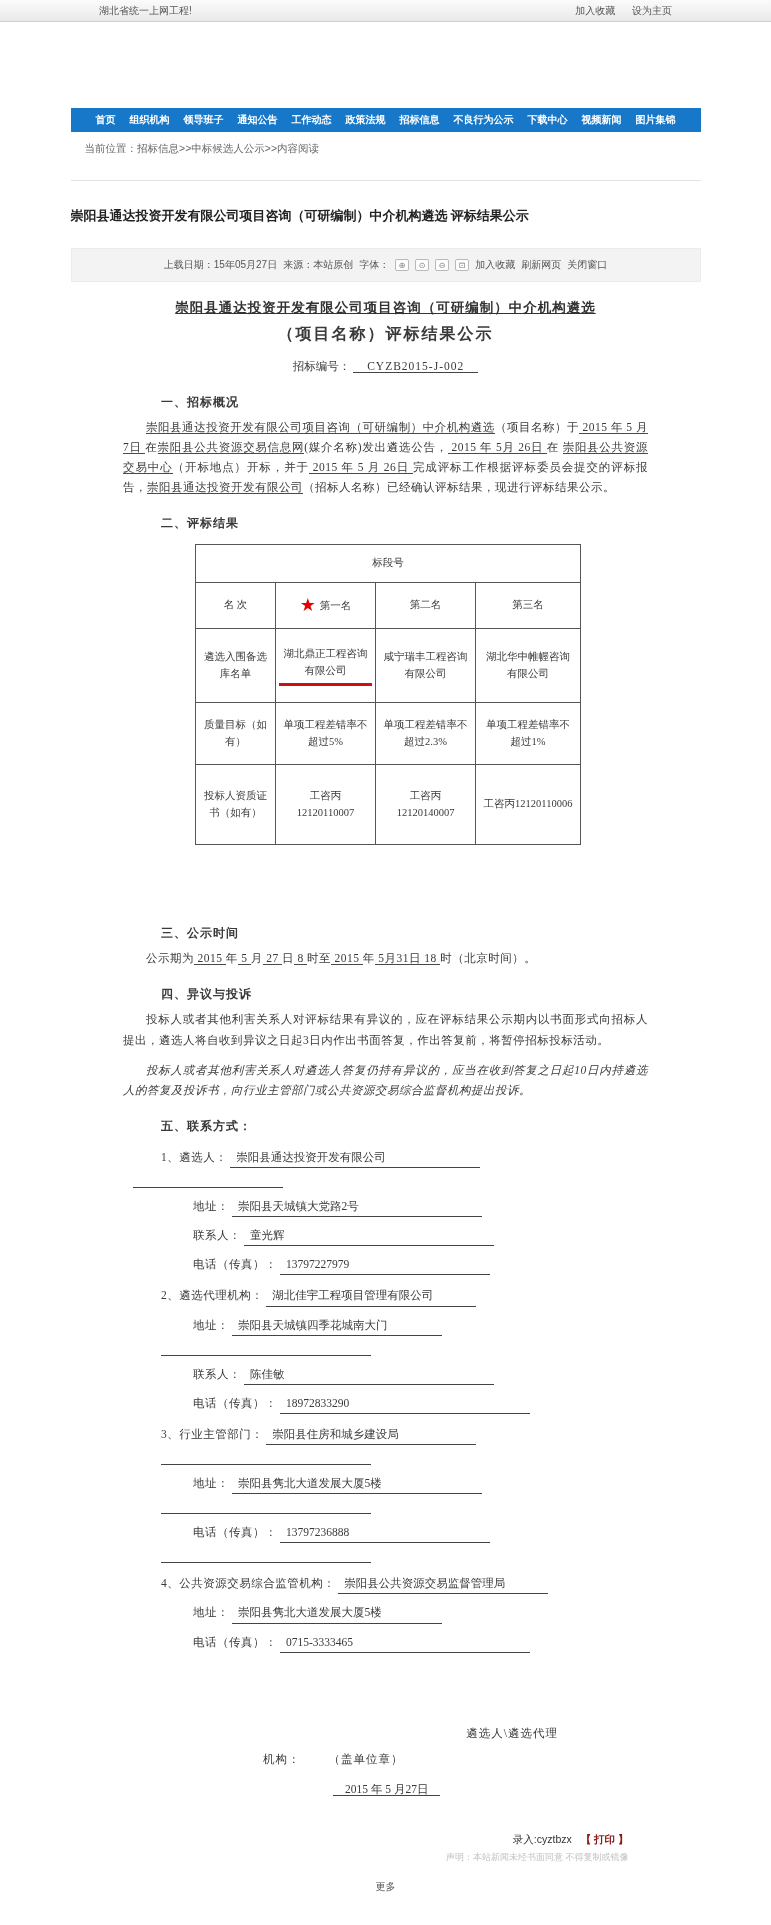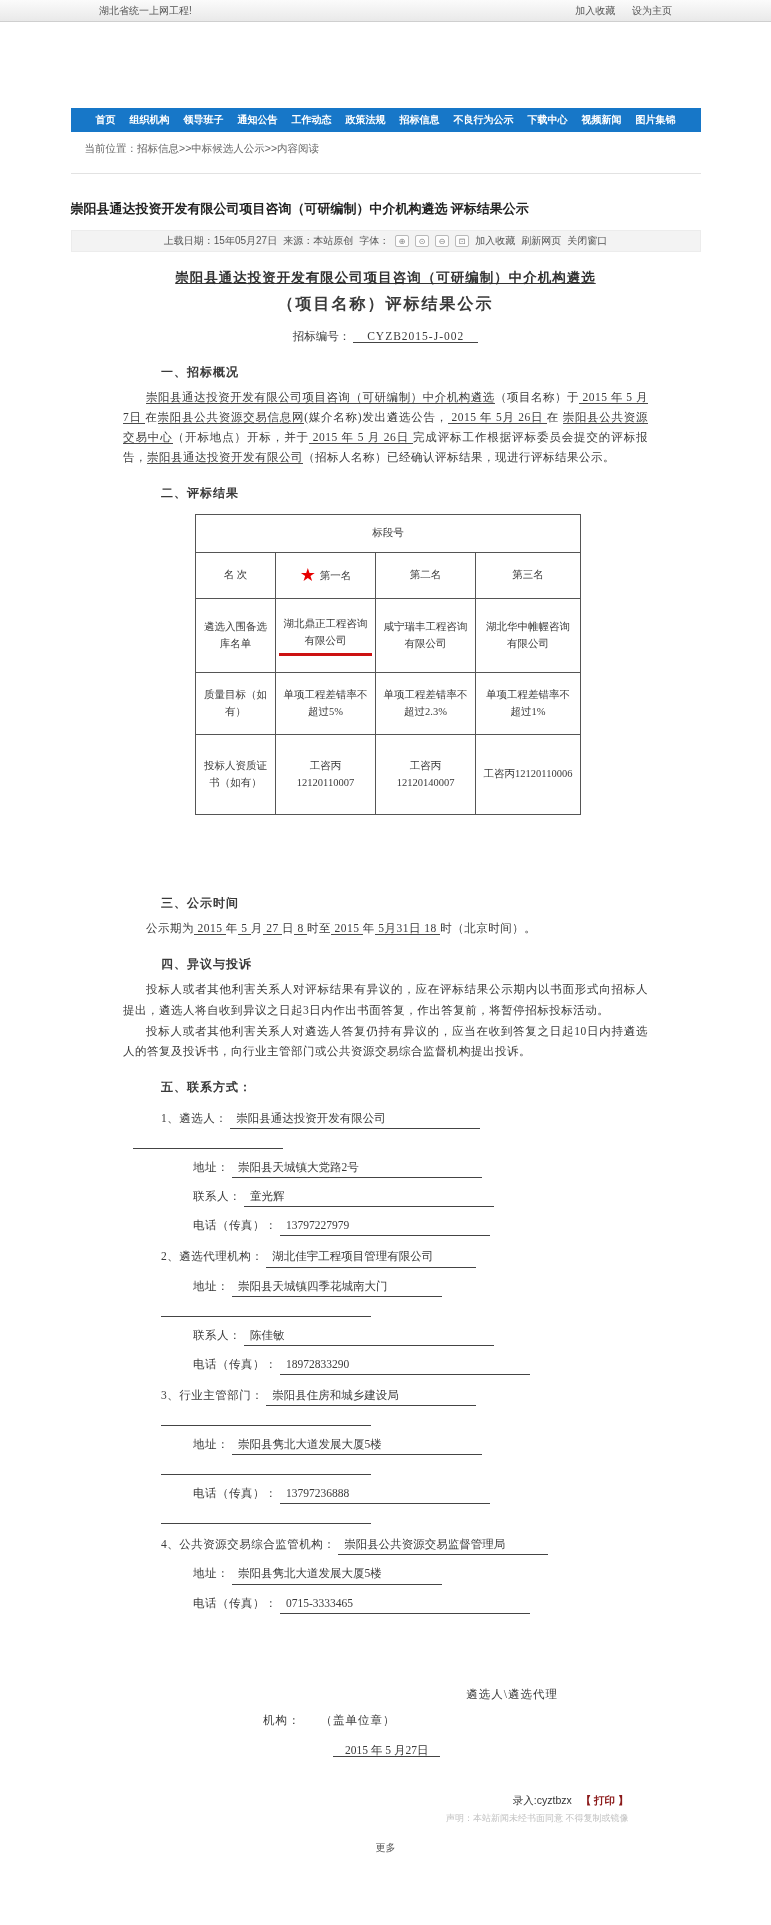--- a/index.html
+++ b/index.html
@@ -23,31 +23,31 @@
 
   
   .nav {
     margin-top:86px; height:24px; background:#1777c8;
     display:flex; align-items:center; justify-content:center; gap:14px;
   }
   .nav span { color:#fff; font-size:10px; font-weight:bold; cursor:pointer; white-space:nowrap; }
 
   
   .breadcrumb {
-    padding:10px 14px 17px; font-size:10.5px; color:#666;
+    padding:10px 14px 24px; font-size:10.5px; color:#666;
     border-bottom:1px solid #e2e2e2;
   }
 
   
   .page-title {
     margin-top:26px; font-size:13px; font-weight:bold; color:#222;
     font-family:"Liberation Serif", serif;
   }
   .meta-bar {
-    margin-top:12px; height:22px; background:#f3f3f3; border:1px solid #ececec;
+    margin-top:23px; height:34px; background:#f3f3f3; border:1px solid #ececec;
     display:flex; align-items:center; justify-content:center; gap:6px;
     font-size:10px; color:#555;
   }
   .meta-bar .fico {
     display:inline-block; width:14px; height:12px; border:1px solid #b9b9b9; background:#fdfdfd;
     font-size:8px; line-height:11px; text-align:center; color:#777; border-radius:2px; cursor:pointer;
   }
   .meta-bar a { color:#555; text-decoration:none; cursor:pointer; }
 
   
@@ -81,21 +81,21 @@
   .c-label { letter-spacing:0.5px; }
   .c-val { display:inline-block; border-bottom:1px solid #444; min-width:250px; padding:0 6px; }
   .c-val.short { min-width:210px; }
   .contact-row { margin:8px 0 0 70px; }
   .blank-line { width:150px; border-bottom:1px solid #444; height:12px; margin:8px 0 0 10px; }
   .blank-line.w2 { width:210px; margin-left:38px; }
 
   
   .sign-right { text-align:right; margin:70px 90px 0 0; letter-spacing:1px; }
   .sign-org { margin:6px 0 0 140px; letter-spacing:1px; }
-  .sign-org .seal { margin-left:16px;font-family:Liberation Serif, serif; }
+  .sign-org .seal { margin-left:24px;font-family:Liberation Serif, serif; }
   .sign-date { margin:10px 0 0 210px; }
   .sign-date .val { border-bottom:1px solid #444; padding:0 12px; }
 
   
   .entry-line { text-align:right; margin:34px 72px 0 0; font-size:10.5px; color:#333; }
   .entry-line .print { color:#8b1a1a; font-weight:bold; margin-left:6px; cursor:pointer; }
   .notice-line { text-align:right; margin:4px 72px 0 0; font-size:9px; color:#c2c2c2; }
   .more-line { text-align:center; margin-top:16px; font-size:10px; color:#555; }
 </style>
 </head>
@@ -192,21 +192,21 @@
           <td>工咨丙12120110006</td>
         </tr>
       </tbody>
         </table>
 
       <div class="sec-h" style="margin-top:78px;">三、公示时间</div>
       <div class="para"><span>公示期为</span><span class="useg"> 2015 </span><span>年</span><span class="useg"> 5 </span><span>月</span><span class="useg"> 27 </span><span>日</span><span class="useg"> 8 </span><span>时至</span><span class="useg"> 2015 </span><span>年</span><span class="useg"> 5月31日 </span><span></span><span class="useg"> 18 </span><span>时（北京时间）。</span></div>
 
       <div class="sec-h">四、异议与投诉</div>
       <div class="para">投标人或者其他利害关系人对评标结果有异议的，应在评标结果公示期内以书面形式向招标人提出，遴选人将自收到异议之日起3日内作出书面答复，作出答复前，将暂停招标投标活动。</div>
-      <div class="para" style="margin-top:1px;">投标人或者其他利害关系人对遴选人答复仍持有异议的，应当在收到答复之日起10日内持遴选人的答复及投诉书，向行业主管部门或公共资源交易综合监督机构提出投诉。</div>
+      <div class="para" style="margin-top:10px;font-style:italic;">投标人或者其他利害关系人对遴选人答复仍持有异议的，应当在收到答复之日起10日内持遴选人的答复及投诉书，向行业主管部门或公共资源交易综合监督机构提出投诉。</div>
 
       <div class="sec-h">五、联系方式：</div>
 
       <div class="contact-item">
         <span class="c-label">1、遴选人：</span>
         <span class="c-val">崇阳县通达投资开发有限公司</span>
       </div>
       <div class="blank-line"></div>
       <div class="contact-row">
         <span class="c-label">地址：</span>

